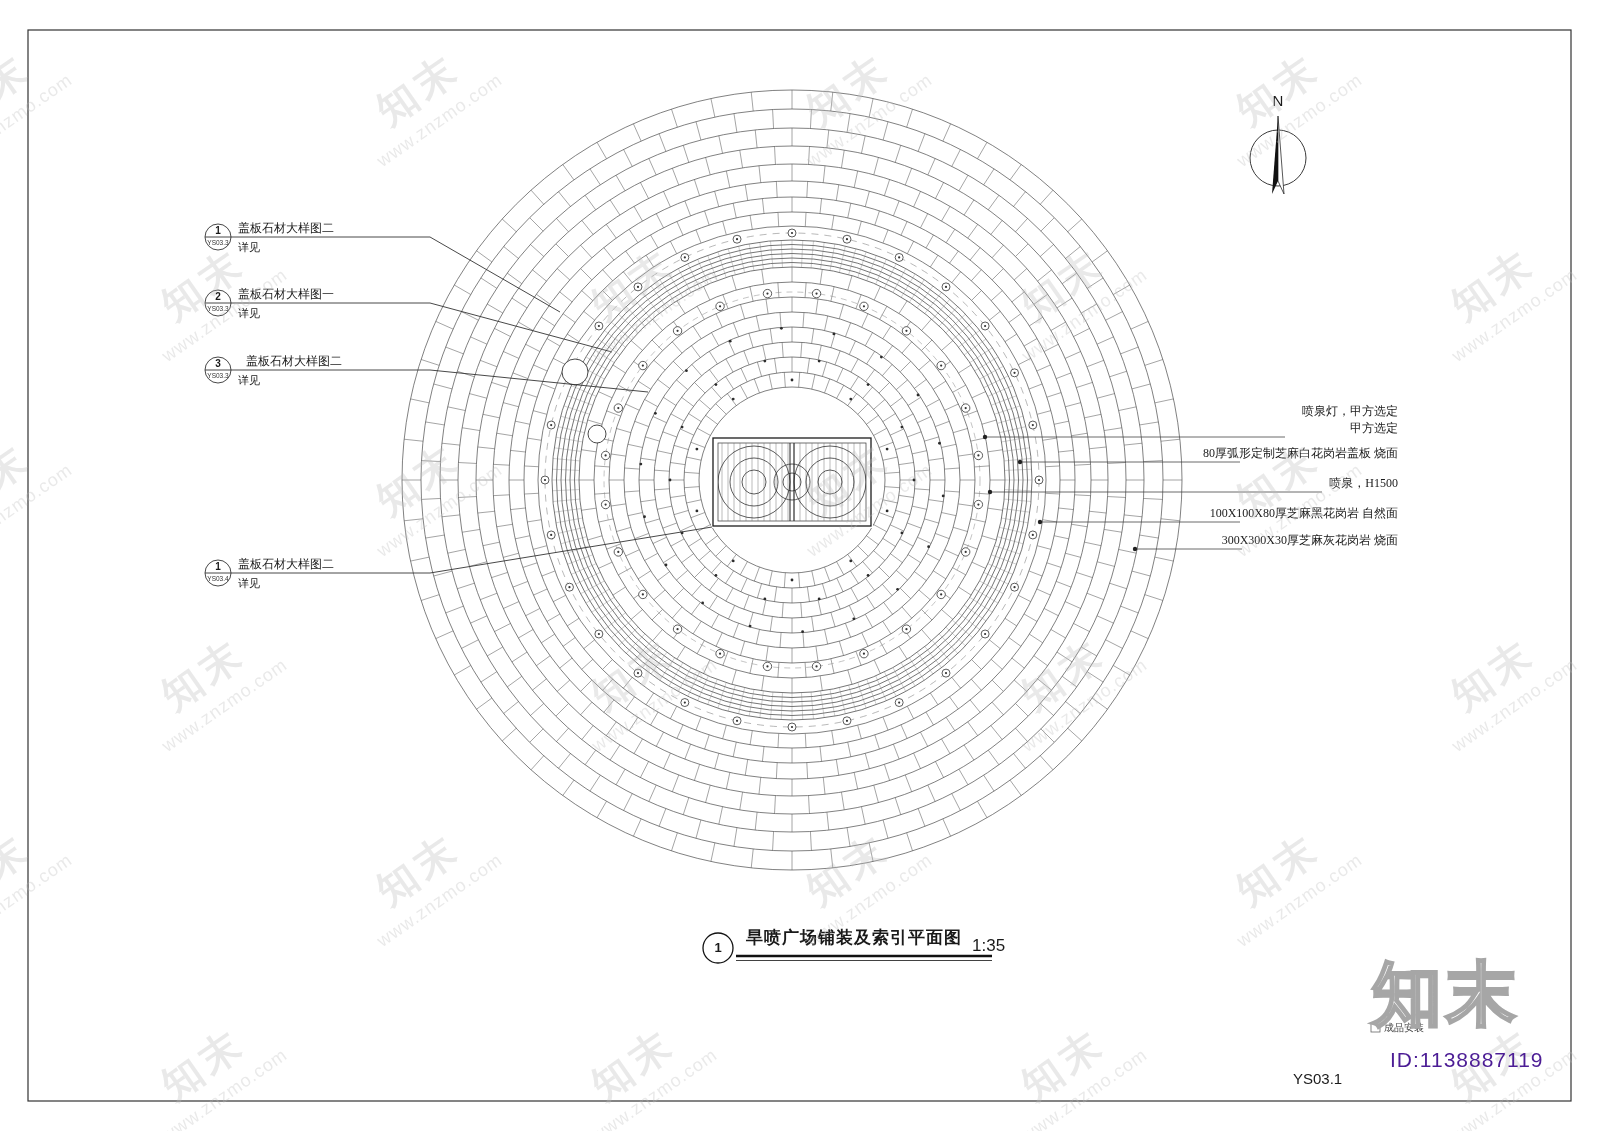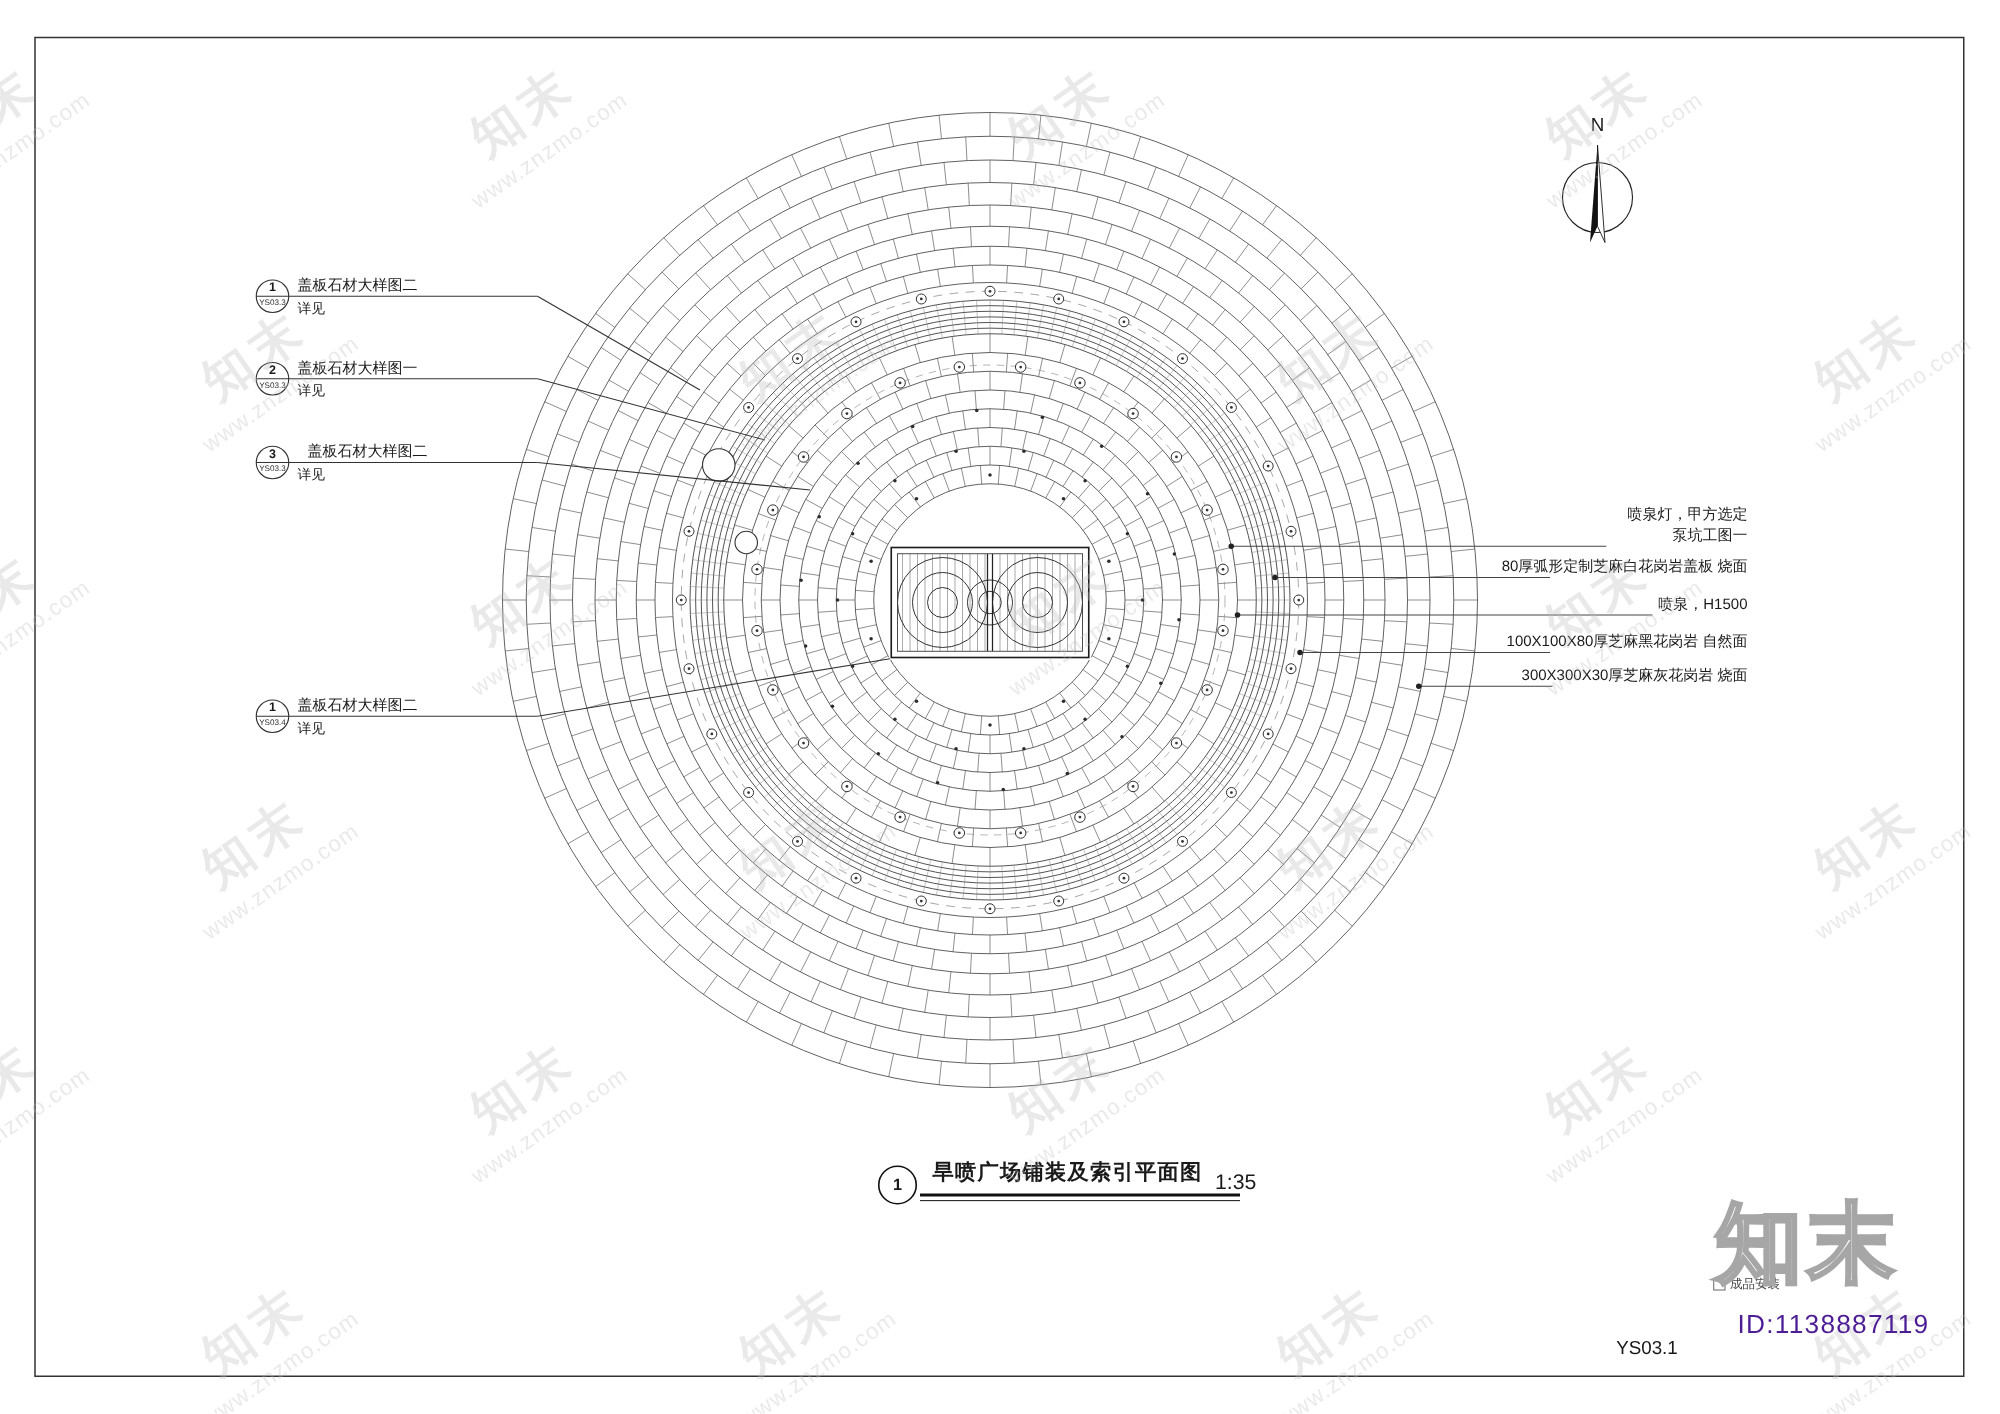--- a/index.html
+++ b/index.html
@@ -1,20 +1,20 @@
 <!DOCTYPE html>
 <html><head>
 <meta charset="utf-8">
 <style>
   html,body{margin:0;padding:0;background:#ffffff;}
   .page{position:relative;width:1600px;height:1131px;background:#fff;overflow:hidden;
         font-family:"Liberation Sans","DejaVu Sans",sans-serif;color:#1a1a1a;}
   .abs{position:absolute;left:0;top:0;}
   .lbl{position:absolute;white-space:nowrap;color:#1a1a1a;font-size:12px;line-height:1.15;}
-  .rt{text-align:left;}
+  .rt{text-align:left;font-family:Liberation Serif, serif;}
   .ctr{text-align:center;}
   .wm{position:absolute;transform:rotate(-35deg);color:#bdbdbd;opacity:.32;text-align:center;
       pointer-events:none;z-index:5;}
   .wm .b{font-size:40px;letter-spacing:5px;font-weight:bold;}
   .wm .u{font-size:18px;letter-spacing:1px;}
   .logo{position:absolute;font-size:70px;font-weight:bold;color:#fdfdfd;
         -webkit-text-stroke:2.5px #a6a6a6;letter-spacing:4px;z-index:6;}
   .idtxt{position:absolute;font-size:21px;color:#4c1d95;letter-spacing:1px;z-index:6;}
   svg{position:absolute;left:0;top:0;}
 </style>
@@ -1280,21 +1280,21 @@
   <div class="lbl ctr" style="left:200px;top:372px;width:36px;font-size:6.5px;color:#333">YS03.3</div>
   <div class="lbl" style="left:246px;top:355px">盖板石材大样图二</div>
   <div class="lbl" style="left:238px;top:374px;font-size:11px">详见</div>
 
   <div class="lbl ctr" style="left:204px;top:561px;width:28px;font-size:10px;font-weight:bold">1</div>
   <div class="lbl ctr" style="left:200px;top:575px;width:36px;font-size:6.5px;color:#333">YS03.4</div>
   <div class="lbl" style="left:238px;top:558px">盖板石材大样图二</div>
   <div class="lbl" style="left:238px;top:577px;font-size:11px">详见</div>
 
   <div class="lbl rt" style="right:202px;top:405px">喷泉灯，甲方选定</div>
-  <div class="lbl rt" style="right:202px;top:422px">泵坑工图一</div>
+  <div class="lbl rt" style="right:202px;top:422px">甲方选定</div>
   <div class="lbl rt" style="right:202px;top:447px">80厚弧形定制芝麻白花岗岩盖板 烧面</div>
   <div class="lbl rt" style="right:202px;top:477px">喷泉，H1500</div>
   <div class="lbl rt" style="right:202px;top:507px">100X100X80厚芝麻黑花岗岩 自然面</div>
   <div class="lbl rt" style="right:202px;top:534px">300X300X30厚芝麻灰花岗岩 烧面</div>
 
   <div class="lbl ctr" style="left:1266px;top:92px;width:24px;font-size:15px">N</div>
 
   <div class="lbl ctr" style="left:703px;top:941px;width:30px;font-size:13px;font-weight:bold">1</div>
   <div class="lbl" style="left:746px;top:928px;font-size:17px;font-weight:bold;letter-spacing:1px">旱喷广场铺装及索引平面图</div>
   <div class="lbl" style="left:972px;top:936px;font-size:17px">1:35</div>

